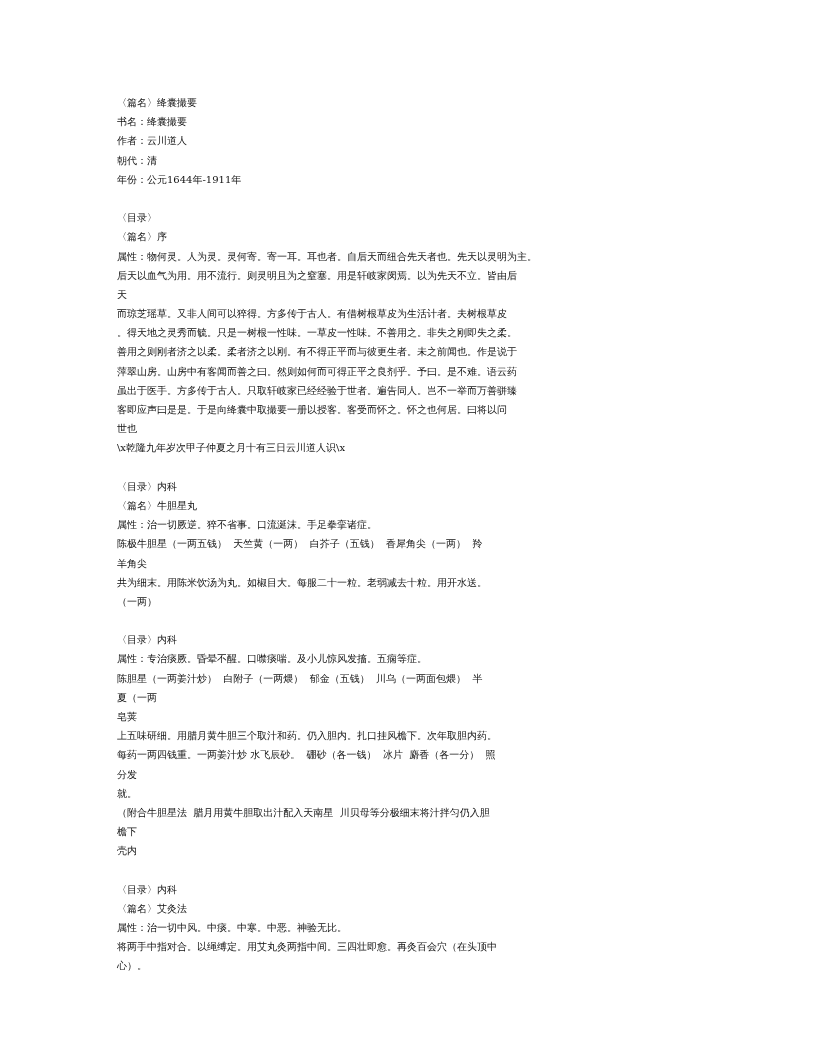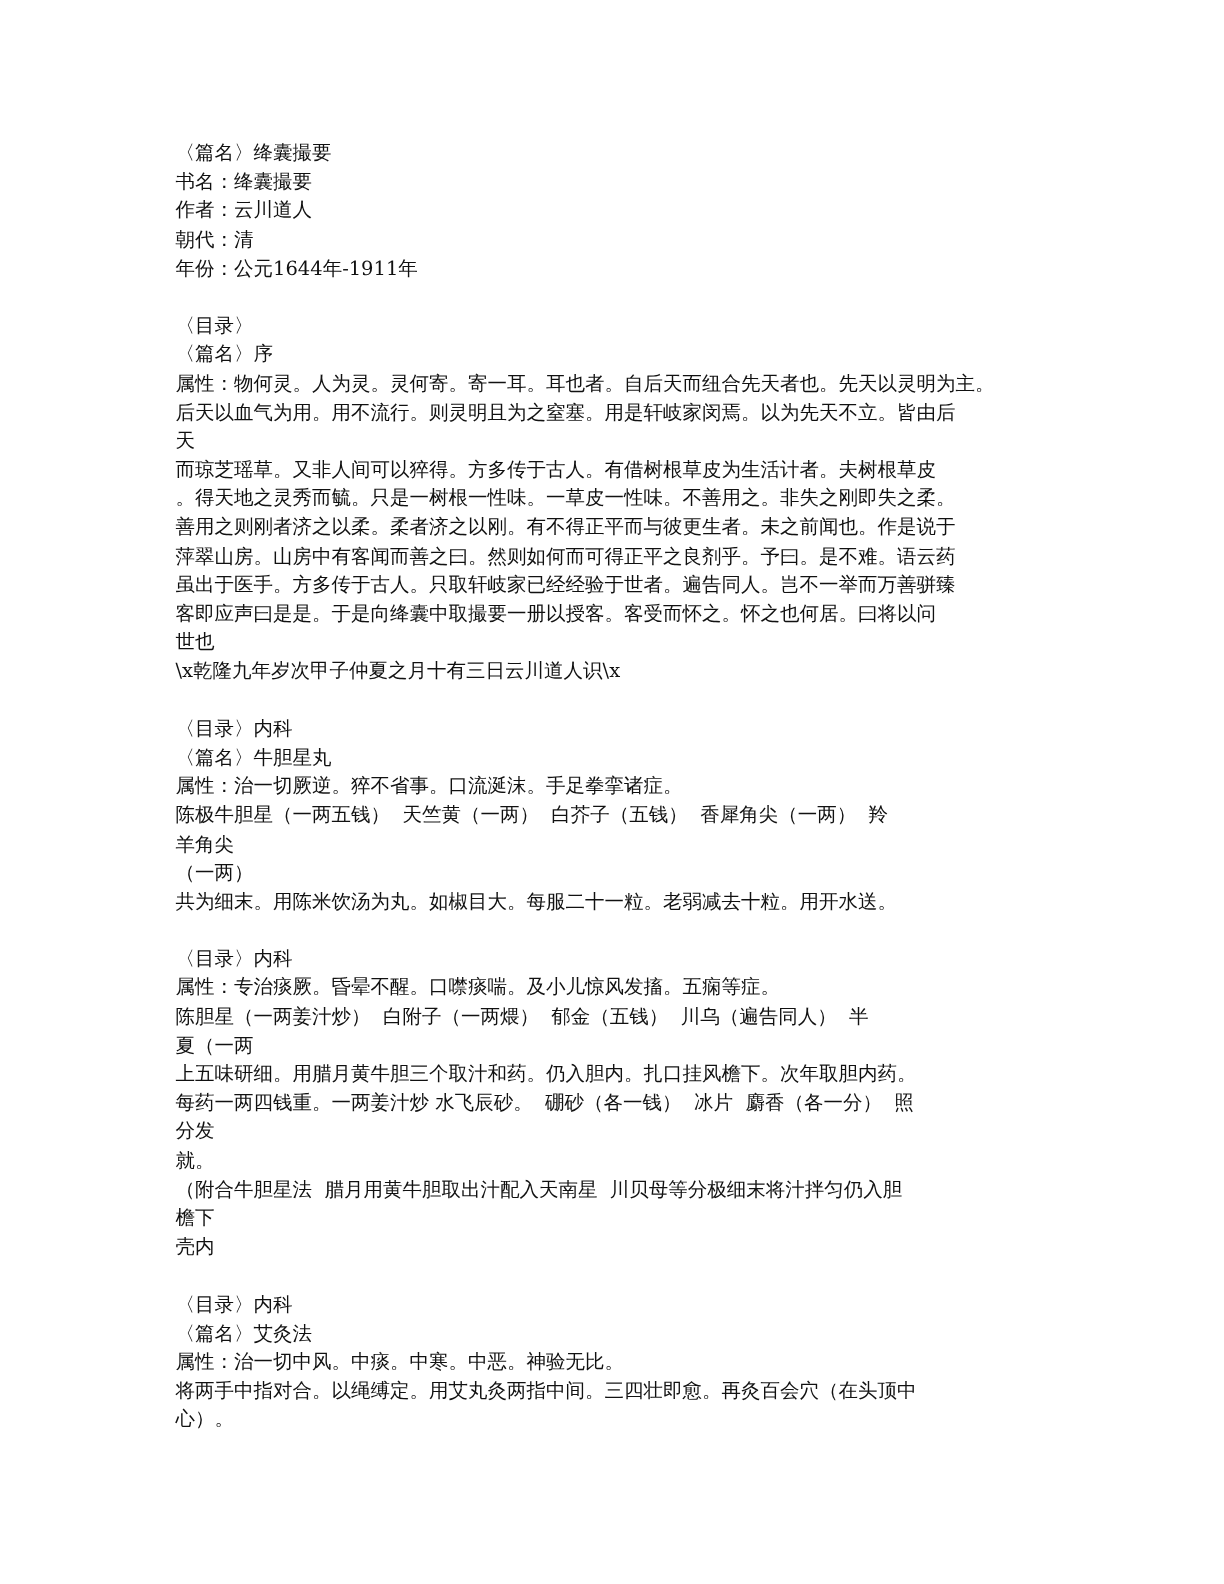--- a/index.html
+++ b/index.html
@@ -13,21 +13,21 @@
       position: relative;
       overflow: hidden;
       font-family: "DejaVu Serif", "Liberation Serif", serif;
       color: #111111;
     }
     .page {
       position: absolute;
       left: 117px;
       top: 93px;
       width: 600px;
-      font-size: 13px;
+      font-size: 10px;
       line-height: 19.2px;
     }
     .line {
       white-space: pre;
       height: 19.2px;
     }
     .blank { height: 19.2px; }
   </style>
 </head>
 <body>
@@ -57,30 +57,31 @@
     <div class="line">\x乾隆九年岁次甲子仲夏之月十有三日云川道人识\x</div>
   </div>
   <div class="blank"></div>
 
   <div>
     <div class="line">〈目录〉内科</div>
     <div class="line">〈篇名〉牛胆星丸</div>
     <div class="line">属性：治一切厥逆。猝不省事。口流涎沫。手足拳挛诸症。</div>
     <div class="line">陈极牛胆星（一两五钱）  天竺黄（一两）  白芥子（五钱）  香犀角尖（一两）  羚</div>
     <div class="line">羊角尖</div>
+    <div class="line">共为细末。用陈米饮汤为丸。如椒目大。每服二十一粒。老弱减去十粒。用开水送。</div>
     <div class="line">（一两）</div>
-    <div class="line">共为细末。用陈米饮汤为丸。如椒目大。每服二十一粒。老弱减去十粒。用开水送。</div>
   </div>
   <div class="blank"></div>
 
   <div>
     <div class="line">〈目录〉内科</div>
     <div class="line">属性：专治痰厥。昏晕不醒。口噤痰喘。及小儿惊风发搐。五痫等症。</div>
-    <div class="line">陈胆星（一两姜汁炒）  白附子（一两煨）  郁金（五钱）  川乌（遍告同人）  半</div>
+    <div class="line">陈胆星（一两姜汁炒）  白附子（一两煨）  郁金（五钱）  川乌（一两面包煨）  半</div>
     <div class="line">夏（一两</div>
+    <div class="line">皂荚</div>
     <div class="line">上五味研细。用腊月黄牛胆三个取汁和药。仍入胆内。扎口挂风檐下。次年取胆内药。</div>
     <div class="line">每药一两四钱重。一两姜汁炒 水飞辰砂。  硼砂（各一钱）  冰片  麝香（各一分）  照</div>
     <div class="line">分发</div>
     <div class="line">就。</div>
     <div class="line">（附合牛胆星法  腊月用黄牛胆取出汁配入天南星  川贝母等分极细末将汁拌匀仍入胆</div>
     <div class="line">檐下</div>
     <div class="line">壳内</div>
   </div>
   <div class="blank"></div>
 

